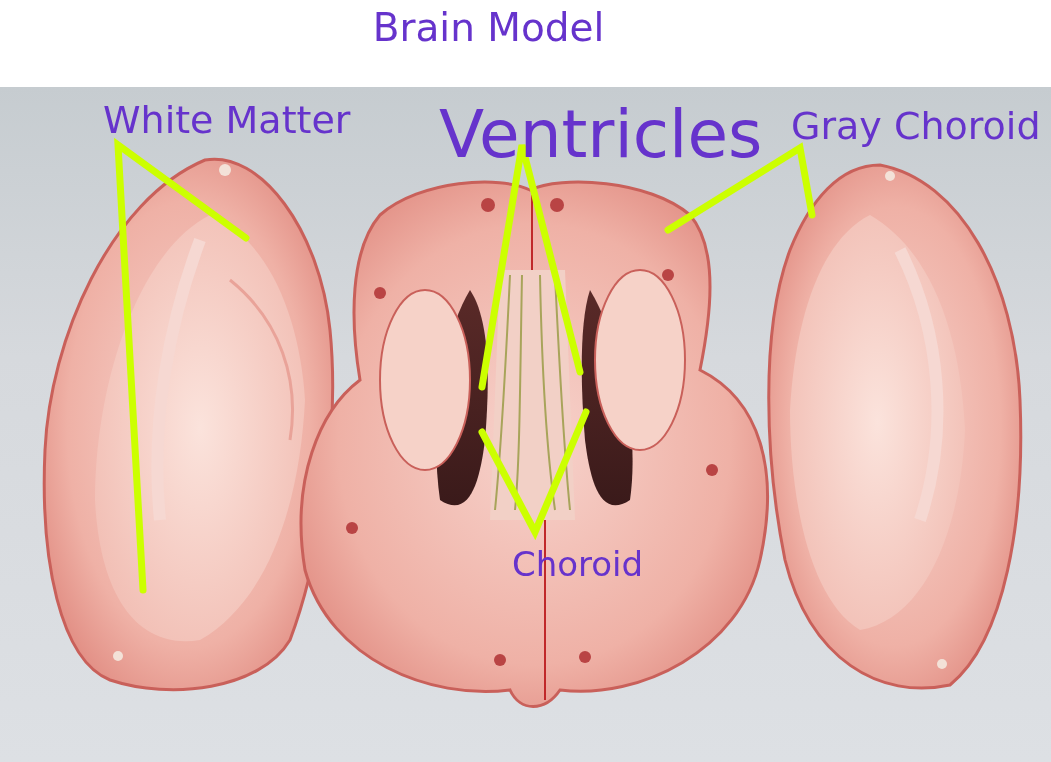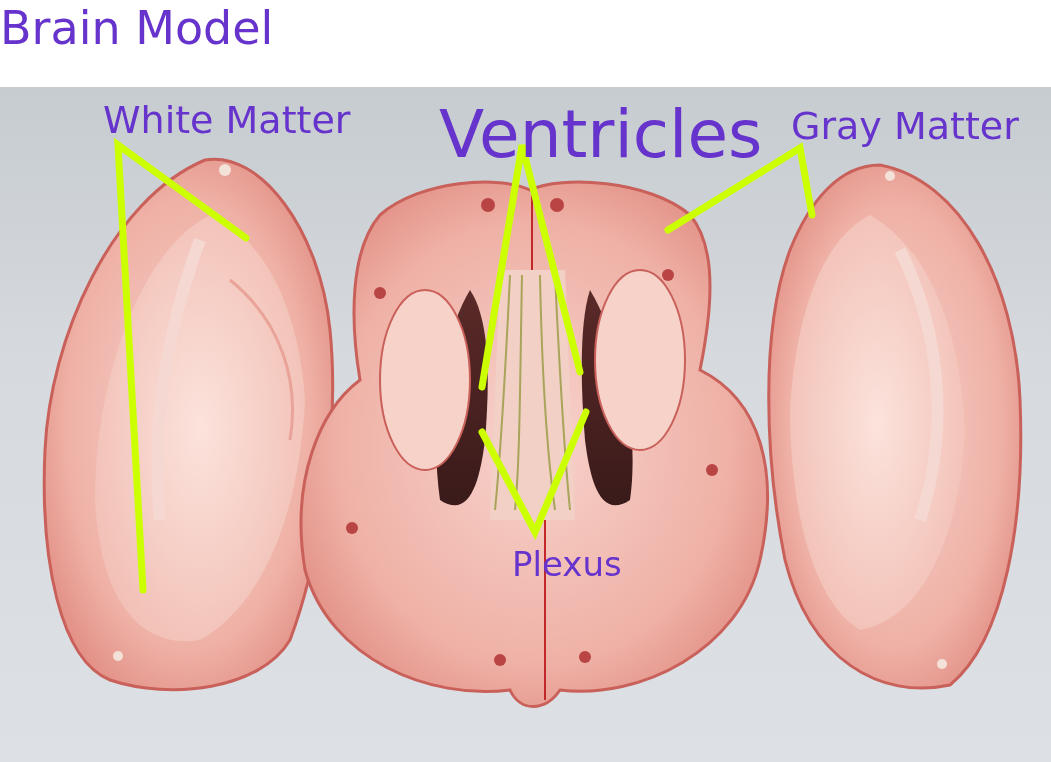--- a/index.html
+++ b/index.html
@@ -2,21 +2,21 @@
 <html><head>
 <meta charset="utf-8">
 <style>
   html, body { margin: 0; padding: 0; }
   body {
     width: 1051px; height: 762px; background: #ffffff; position: relative; overflow: hidden;
     font-family: "DejaVu Sans", sans-serif;
   }
   .title {
     position: absolute; left: 0; top: 0; width: 977px; height: 60px;
-    font-size: 46px; line-height: 56px; color: #6633CC;
+    text-align: center; font-size: 39px; line-height: 56px; color: #6633CC;
   }
   .photo {
     position: absolute; left: 0; top: 87px; width: 1051px; height: 675px;
     background: linear-gradient(180deg, #c6ccd0 0%, #d6d9dd 40%, #dde0e4 100%);
     overflow: hidden;
   }
   .photo svg { position: absolute; left: 0; top: 0; }
   .lbl {
     position: absolute; color: #6633CC; white-space: nowrap; line-height: 1.05; margin-left: 31px;
   }
@@ -108,16 +108,16 @@
       <polyline points="668,230 800,148 812,215"></polyline>
 
       <polyline points="482,432 535,532 586,412"></polyline>
     </g>
   </svg>
 
 </div>
 
 <div class="lbl lbl-white">White Matter</div>
 <div class="lbl lbl-vent">Ventricles</div>
-<div class="lbl lbl-gray">Gray Matter</div>
+<div class="lbl lbl-gray">Gray Choroid</div>
 <div class="lbl lbl-choroid">
-  <div>Plexus</div>
+  <div>Choroid</div>
 </div>
 
 </body></html>

